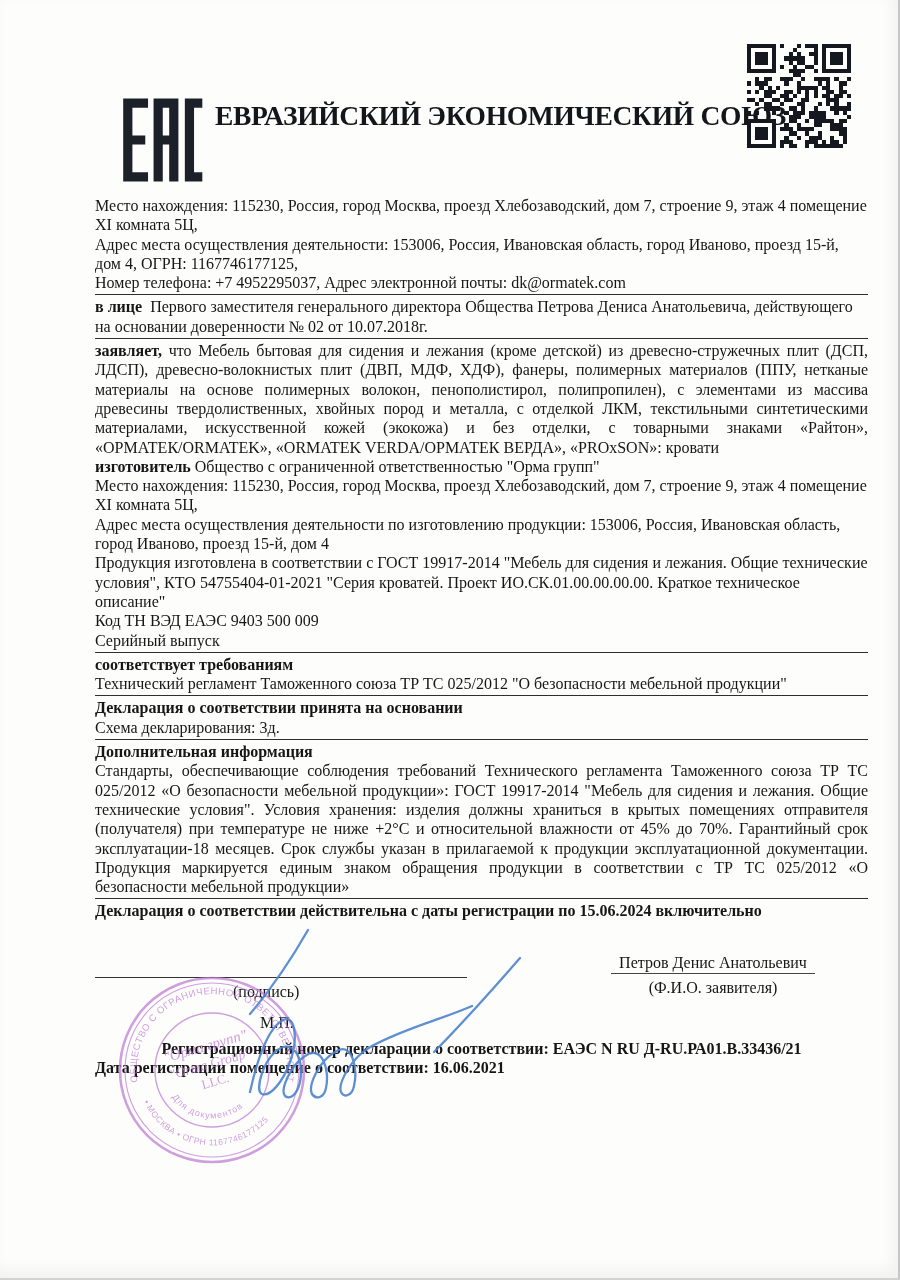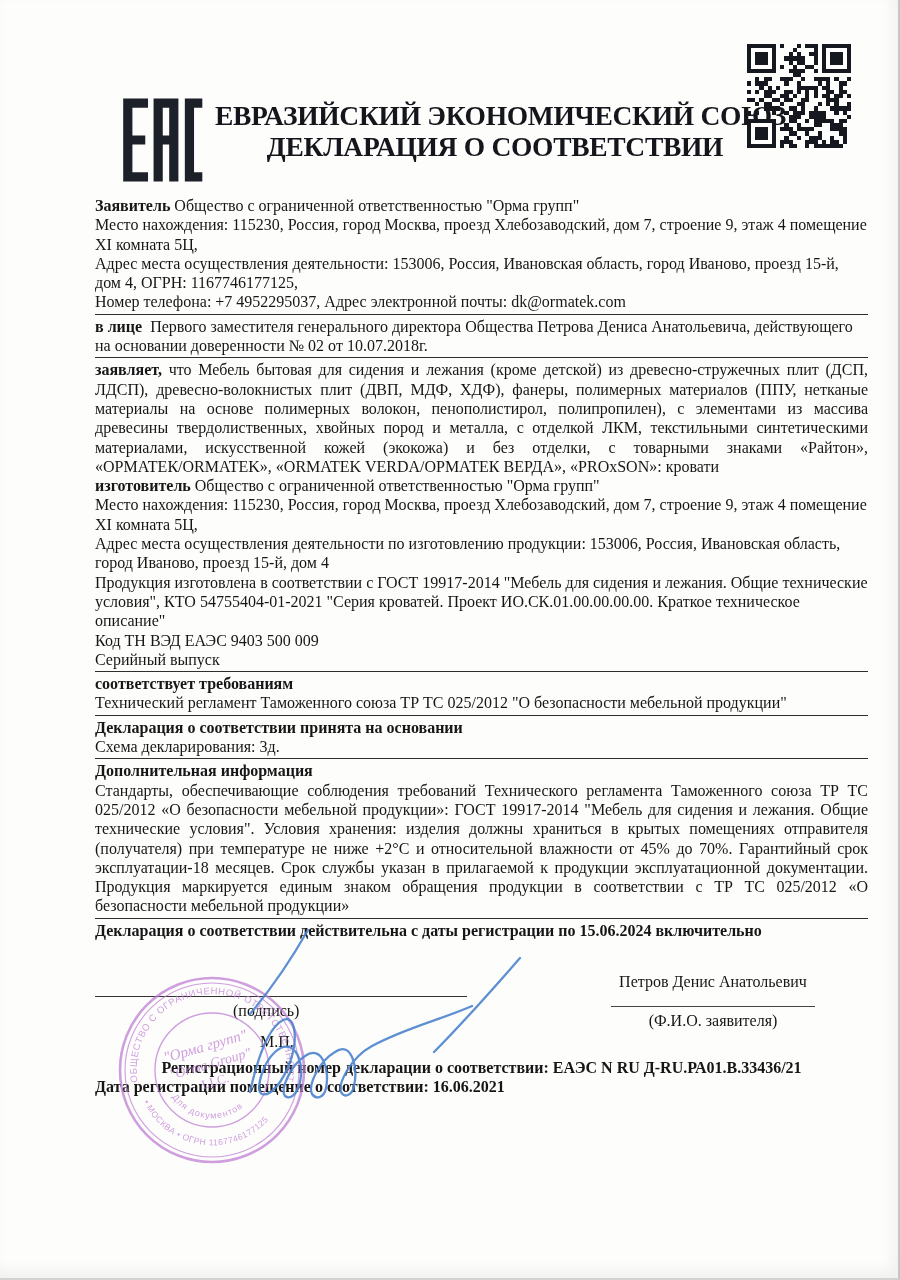--- a/index.html
+++ b/index.html
@@ -23,21 +23,21 @@
   .content p{margin:0;}
   .just{text-align:justify;}
   b{font-weight:bold;}
   hr.sep{border:none;border-top:1.5px solid #2e2e2e;margin:2px 0 2px 0;}
   .validity{font-weight:bold;margin-top:2px;}
   
   .sig-row{position:relative;height:112px;margin-top:6px;}
   .sig-line{position:absolute;left:0;top:50px;width:372px;border-top:1.6px solid #333;}
   .sig-cap{position:absolute;left:138px;top:55px;}
   .fio{position:absolute;left:468px;top:26px;width:300px;text-align:center;}
-  .fio-name{display:inline-block;border-bottom:1.3px solid #444;padding:0 8px 15px 8px;}
+  .fio-name{display:inline-block;border-bottom:1.3px solid #444;padding:0 8px 1px 8px;}
   .fio-cap{margin-top:4px;}
   .mp{position:absolute;left:165px;top:86px;}
   .reg{font-weight:bold;margin-top:18px;text-align:center;}
   .date{font-weight:bold;margin-top:32px;}
   
   .overlay{position:absolute;left:0;top:0;width:900px;height:1280px;pointer-events:none;}
 </style>
 </head>
 <body>
 
@@ -46,21 +46,20 @@
   <div class="header">
     <svg class="eac-logo" viewBox="0 0 100 100" aria-hidden="true">
       <g fill="#1c2029">
         <path d="M10 5 H37 V15 H20 V45 H34 V55 H20 V85 H37 V95 H10 Z"></path>
         <path fill-rule="evenodd" d="M43 5 H70 V95 H60 V55 H53 V95 H43 Z M53 15 H60 V45 H53 Z"></path>
         <path d="M77 5 H96 V15 H87 V85 H96 V95 H77 Z"></path>
       </g>
     </svg>
     <div class="titles">
       <div class="title-line">ЕВРАЗИЙСКИЙ ЭКОНОМИЧЕСКИЙ СОЮЗ</div>
-      <div class="title-line">ДЕКЛАРАЦИЯ О СООТВЕТСТВИИ</div>
     </div>
     <div class="qr" id="qr"><svg width="104" height="104" viewBox="0 0 100 100" shape-rendering="crispEdges">
           <rect x="32" y="0" width="4" height="4" fill="#15181f"></rect>
           <rect x="48" y="0" width="4" height="4" fill="#15181f"></rect>
           <rect x="56" y="0" width="4" height="4" fill="#15181f"></rect>
           <rect x="60" y="0" width="4" height="4" fill="#15181f"></rect>
           <rect x="64" y="0" width="4" height="4" fill="#15181f"></rect>
           <rect x="44" y="4" width="4" height="4" fill="#15181f"></rect>
           <rect x="64" y="4" width="4" height="4" fill="#15181f"></rect>
           <rect x="40" y="8" width="4" height="4" fill="#15181f"></rect>
@@ -273,21 +272,20 @@
           <rect x="76" y="4" width="20" height="20" fill="#fff"></rect>
           <rect x="80" y="8" width="12" height="12" fill="#15181f"></rect>
           <rect x="0" y="72" width="28" height="28" fill="#15181f"></rect>
           <rect x="4" y="76" width="20" height="20" fill="#fff"></rect>
           <rect x="8" y="80" width="12" height="12" fill="#15181f"></rect>
         </svg></div>
   </div>
 
   <div class="content">
 
-    <p><b>Заявитель</b> <span>Общество с ограниченной ответственностью "Орма групп"</span></p>
     <p>Место нахождения: 115230, Россия, город Москва, проезд Хлебозаводский, дом 7, строение 9, этаж 4 помещение XI комната 5Ц,</p>
     <p>Адрес места осуществления деятельности: 153006, Россия, Ивановская область, город Иваново, проезд 15-й, дом 4, ОГРН: 1167746177125,</p>
     <p>Номер телефона: +7 4952295037, Адрес электронной почты: dk@ormatek.com</p>
 
     <hr class="sep">
 
     <p><b>в лице</b>&nbsp; <span>Первого заместителя генерального директора Общества Петрова Дениса Анатольевича, действующего на основании доверенности № 02 от 10.07.2018г.</span></p>
 
     <hr class="sep">
 

